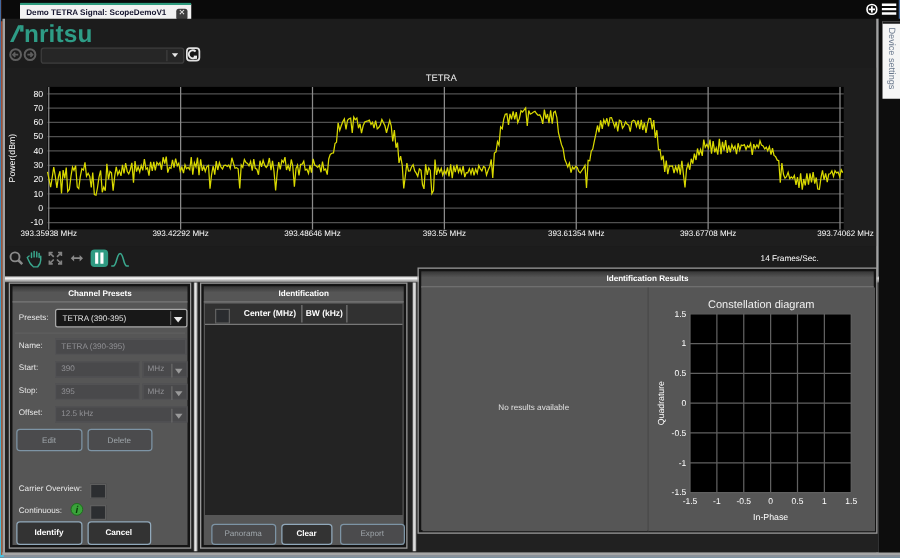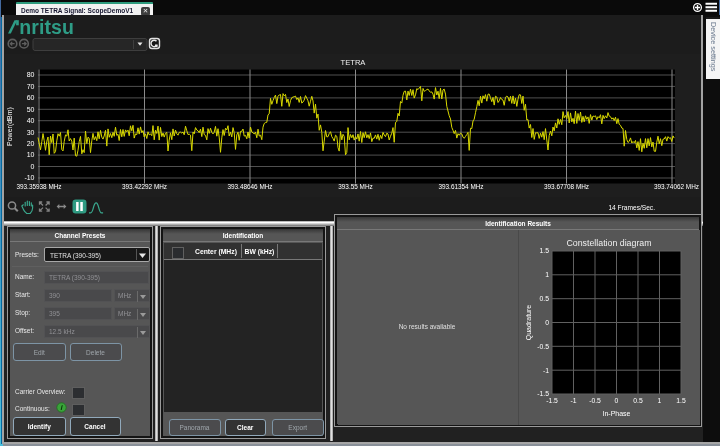--- a/index.html
+++ b/index.html
@@ -1,17 +1,17 @@
 <!DOCTYPE html>
 <html><head><meta charset="utf-8"><style>
 *{margin:0;padding:0;box-sizing:border-box}
 html,body{width:720px;height:446px;overflow:hidden}
 body{font-family:"Liberation Sans",sans-serif;background:linear-gradient(180deg,#44699e,#3e9cc8 55%,#4cc0dc)}
 .abs{position:absolute}
-#win{position:absolute;left:1px;top:0;width:676px;height:444px;background:#0369a1}
+#win{position:absolute;left:1px;top:0;width:676px;height:444px;background:#c2410c}
 #tabbar{position:absolute;left:0;top:0;width:718px;height:17px;background:#0a0a0a}
 #tab{position:absolute;left:15px;top:2px;width:137px;height:15px;background:#f2f2f2;border-top:2px solid #2e9b7d;border-radius:1px}
 #tab span{position:absolute;left:5px;top:3.2px;font-size:6.5px;font-weight:bold;color:#15152e}
 #tabx{position:absolute;right:3px;top:3px;width:9px;height:9px;background:#3d3d3d;border-radius:2px;color:#eee;font-size:6.5px;line-height:8.5px;text-align:center}
 #frame{position:absolute;left:1px;top:15px;width:701px;height:429px;border-left:2.5px solid #a2a2a2;border-right:2.5px solid #a2a2a2;border-bottom:2.5px solid #a2a2a2;background:#1c1c1c}
 #sidebar{position:absolute;left:702px;top:15px;width:17.5px;height:429px;background:#0d0d0d}
 #devtab{position:absolute;left:705px;top:17px;width:14.5px;height:62px;background:#f5f5f5;border-top:2px solid #1a1a1a}
 #devtab span{position:absolute;left:3px;top:3px;font-size:7.3px;color:#66758a;writing-mode:vertical-rl;white-space:nowrap}
 #fps{position:absolute;right:22px;top:204px;font-size:6.6px;color:#fff}
 #botline{position:absolute;left:3px;top:220.5px;width:699px;height:5.5px;background:linear-gradient(180deg,#9a9a9a 0,#ffffff 30%,#c2c2c2 60%,#6e6e6e 100%)}

